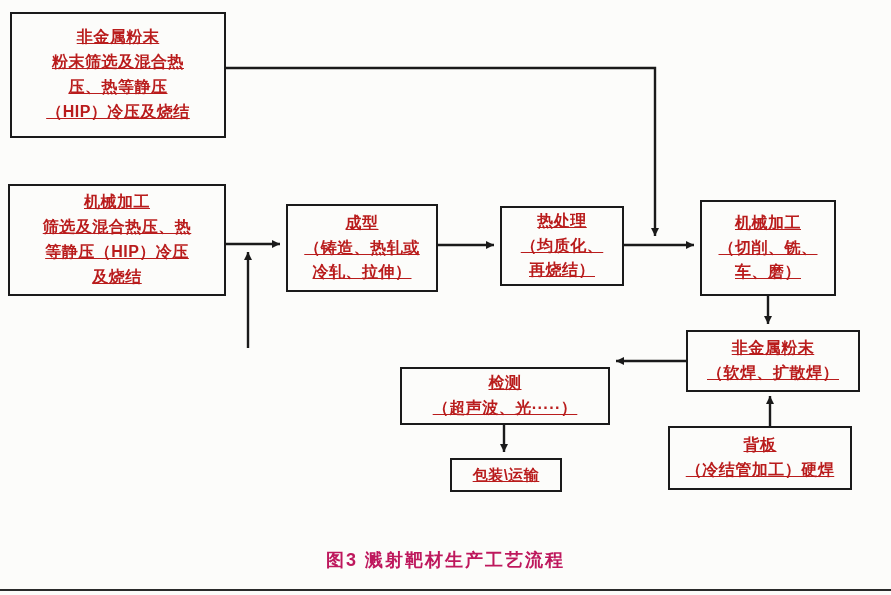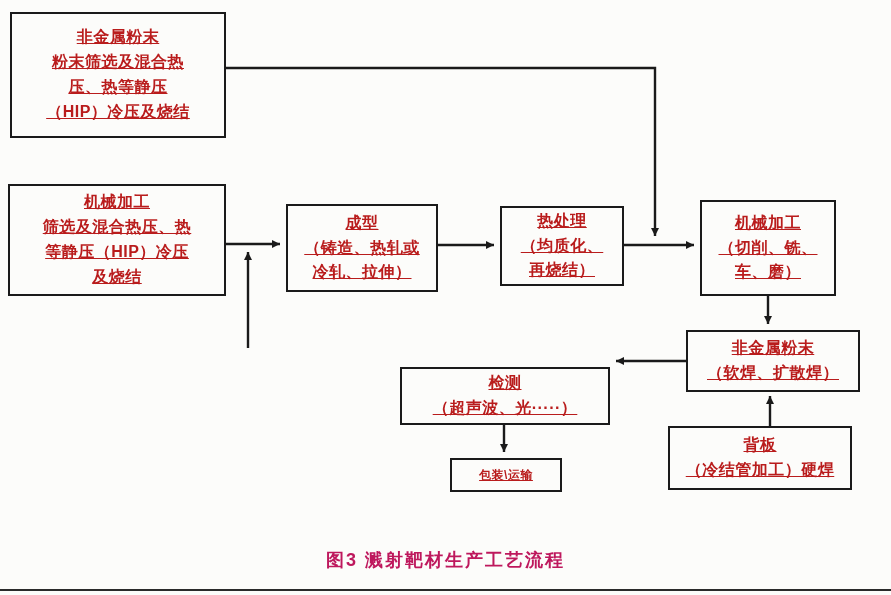--- a/index.html
+++ b/index.html
@@ -114,19 +114,19 @@
 
   <div class="flow-node" style="left:686px; top:330px; width:174px; height:62px;">非金属粉末
 （软焊、扩散焊）</div>
 
   <div class="flow-node" style="left:668px; top:426px; width:184px; height:64px;">背板
 （冷结管加工）硬焊</div>
 
   <div class="flow-node" style="left:400px; top:336px; width:210px; height:58px;margin-top:31px;">检测
 （超声波、光·····）</div>
 
-  <div class="flow-node" style="left:450px; top:458px; width:112px; height:34px; font-size:12px;">包装\运输</div>
+  <div class="flow-node" style="left:450px; top:458px; width:112px; height:34px; font-size:15px;">包装\运输</div>
 
   <div class="caption">图3  溅射靶材生产工艺流程</div>
 
   <div class="bottom-rule"></div>
 
 </div>
 
 </body></html>

